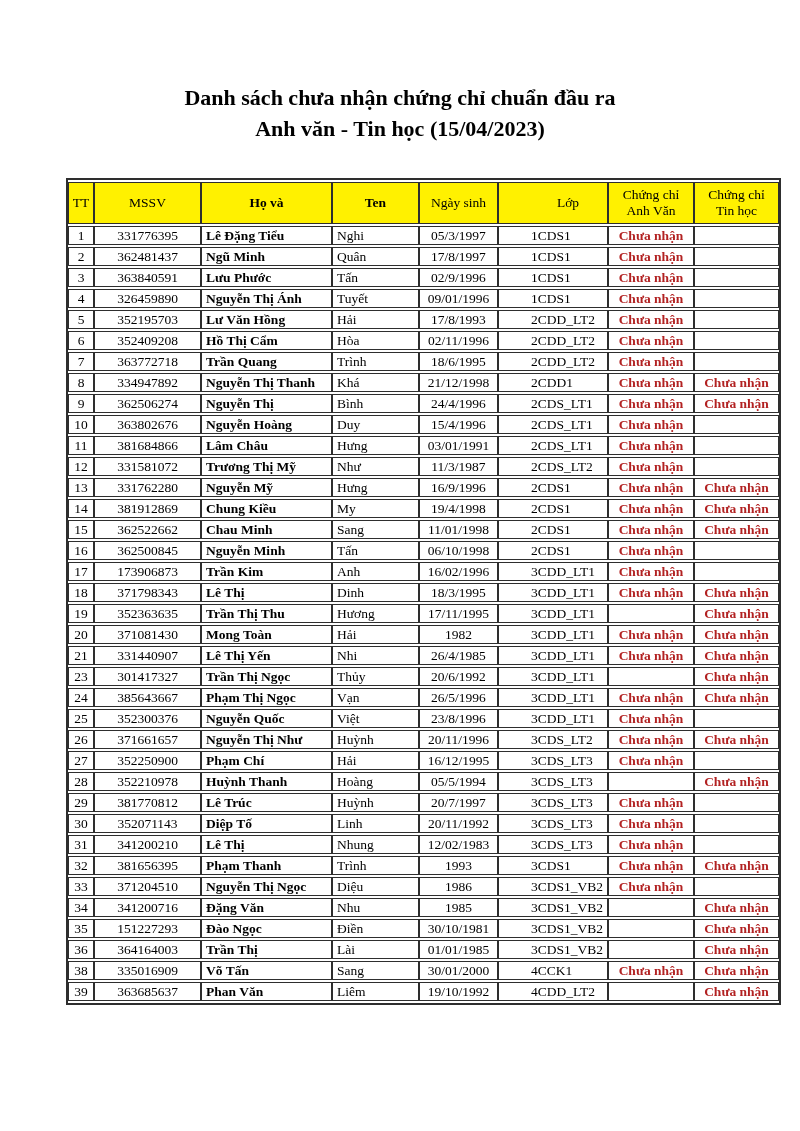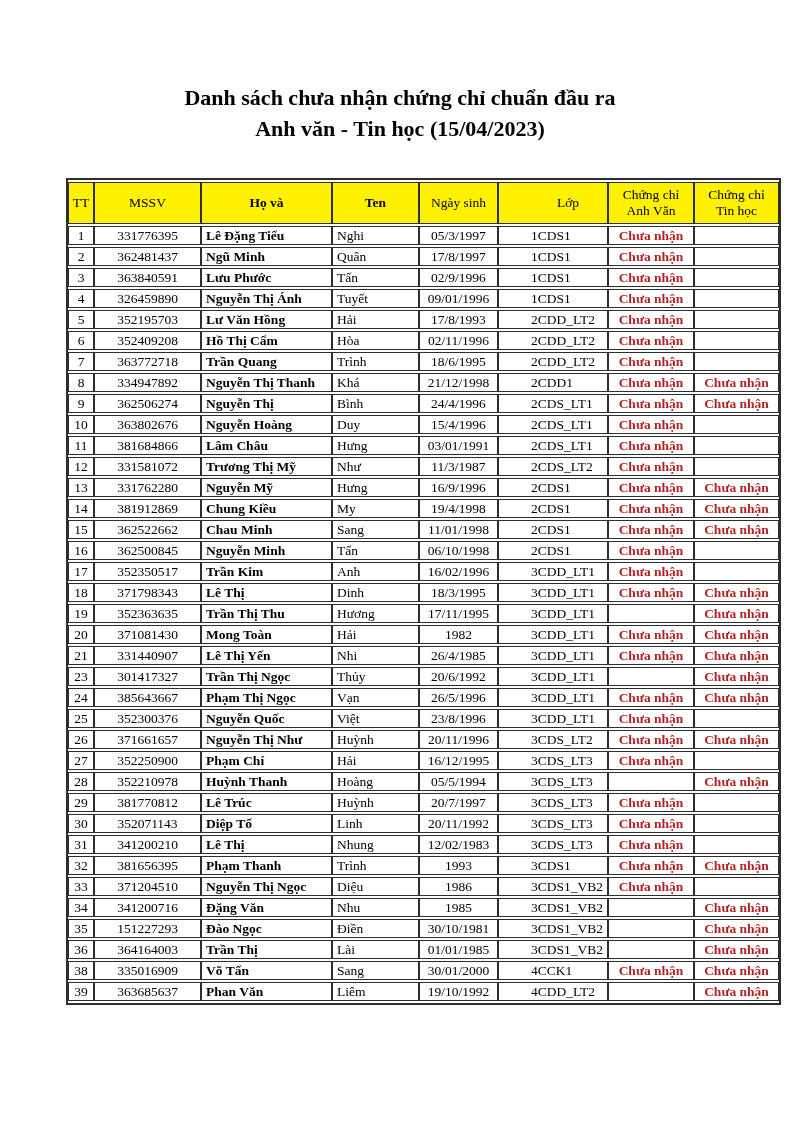--- a/index.html
+++ b/index.html
@@ -235,21 +235,21 @@
           <td class="col-1">362500845</td>
           <td class="col-2">Nguyễn Minh</td>
           <td class="col-3">Tấn</td>
           <td class="col-4">06/10/1998</td>
           <td class="col-5">2CDS1</td>
           <td class="col-6">Chưa nhận</td>
           <td class="col-7"></td>
         </tr>
         <tr>
           <td class="col-0">17</td>
-          <td class="col-1">352350517</td>
+          <td class="col-1">173906873</td>
           <td class="col-2">Trần Kim</td>
           <td class="col-3">Anh</td>
           <td class="col-4">16/02/1996</td>
           <td class="col-5">3CDD_LT1</td>
           <td class="col-6">Chưa nhận</td>
           <td class="col-7"></td>
         </tr>
         <tr>
           <td class="col-0">18</td>
           <td class="col-1">371798343</td>

